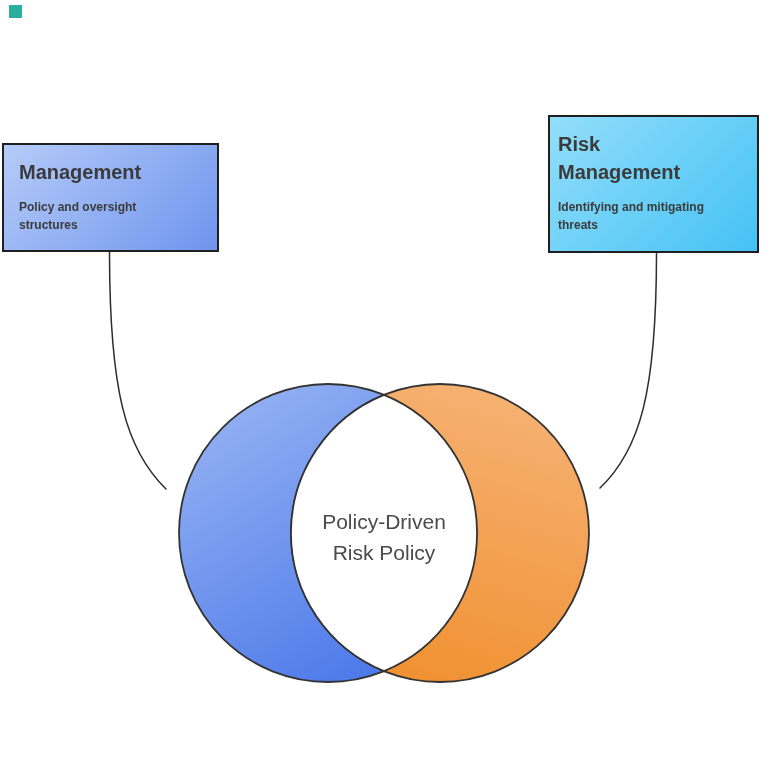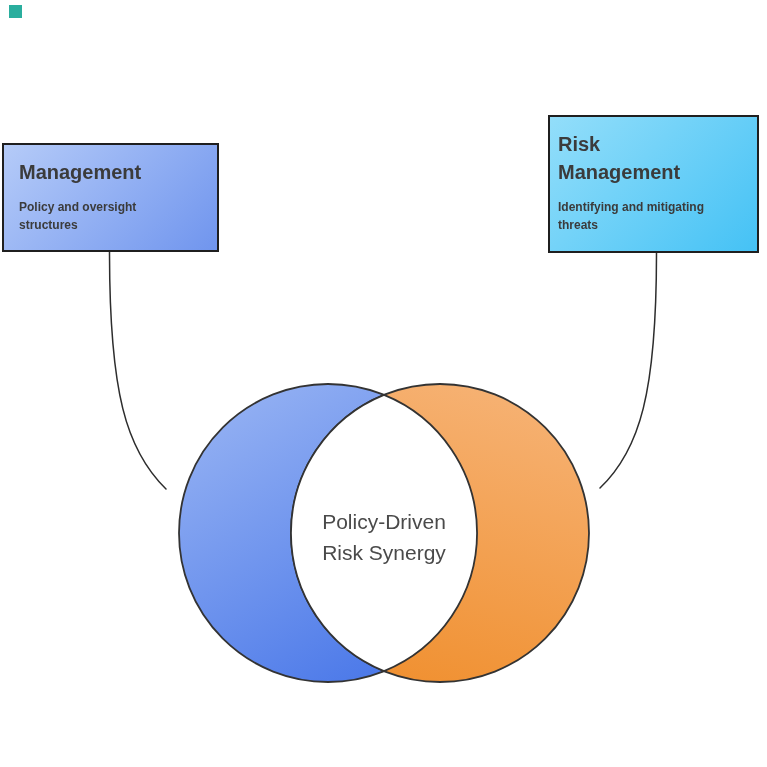--- a/index.html
+++ b/index.html
@@ -102,16 +102,16 @@
     <div class="box-desc">Policy and oversight structures</div>
   </div>
 
   <div class="info-box box-risk" style="background: linear-gradient(135deg, rgb(147, 222, 250), rgb(69, 194, 245)); border-color: rgb(31, 31, 31); color: rgb(59, 59, 59);">
     <div class="box-title">Risk Management</div>
     <div class="box-desc">Identifying and mitigating threats</div>
   </div>
 
   <div class="overlap-label" style="color: rgb(74, 74, 74);">
     <span>Policy-Driven</span>
-    <span>Risk Synergy</span>
+    <span>Risk Policy</span>
   </div>
 
 </div>
 
 </body></html>

